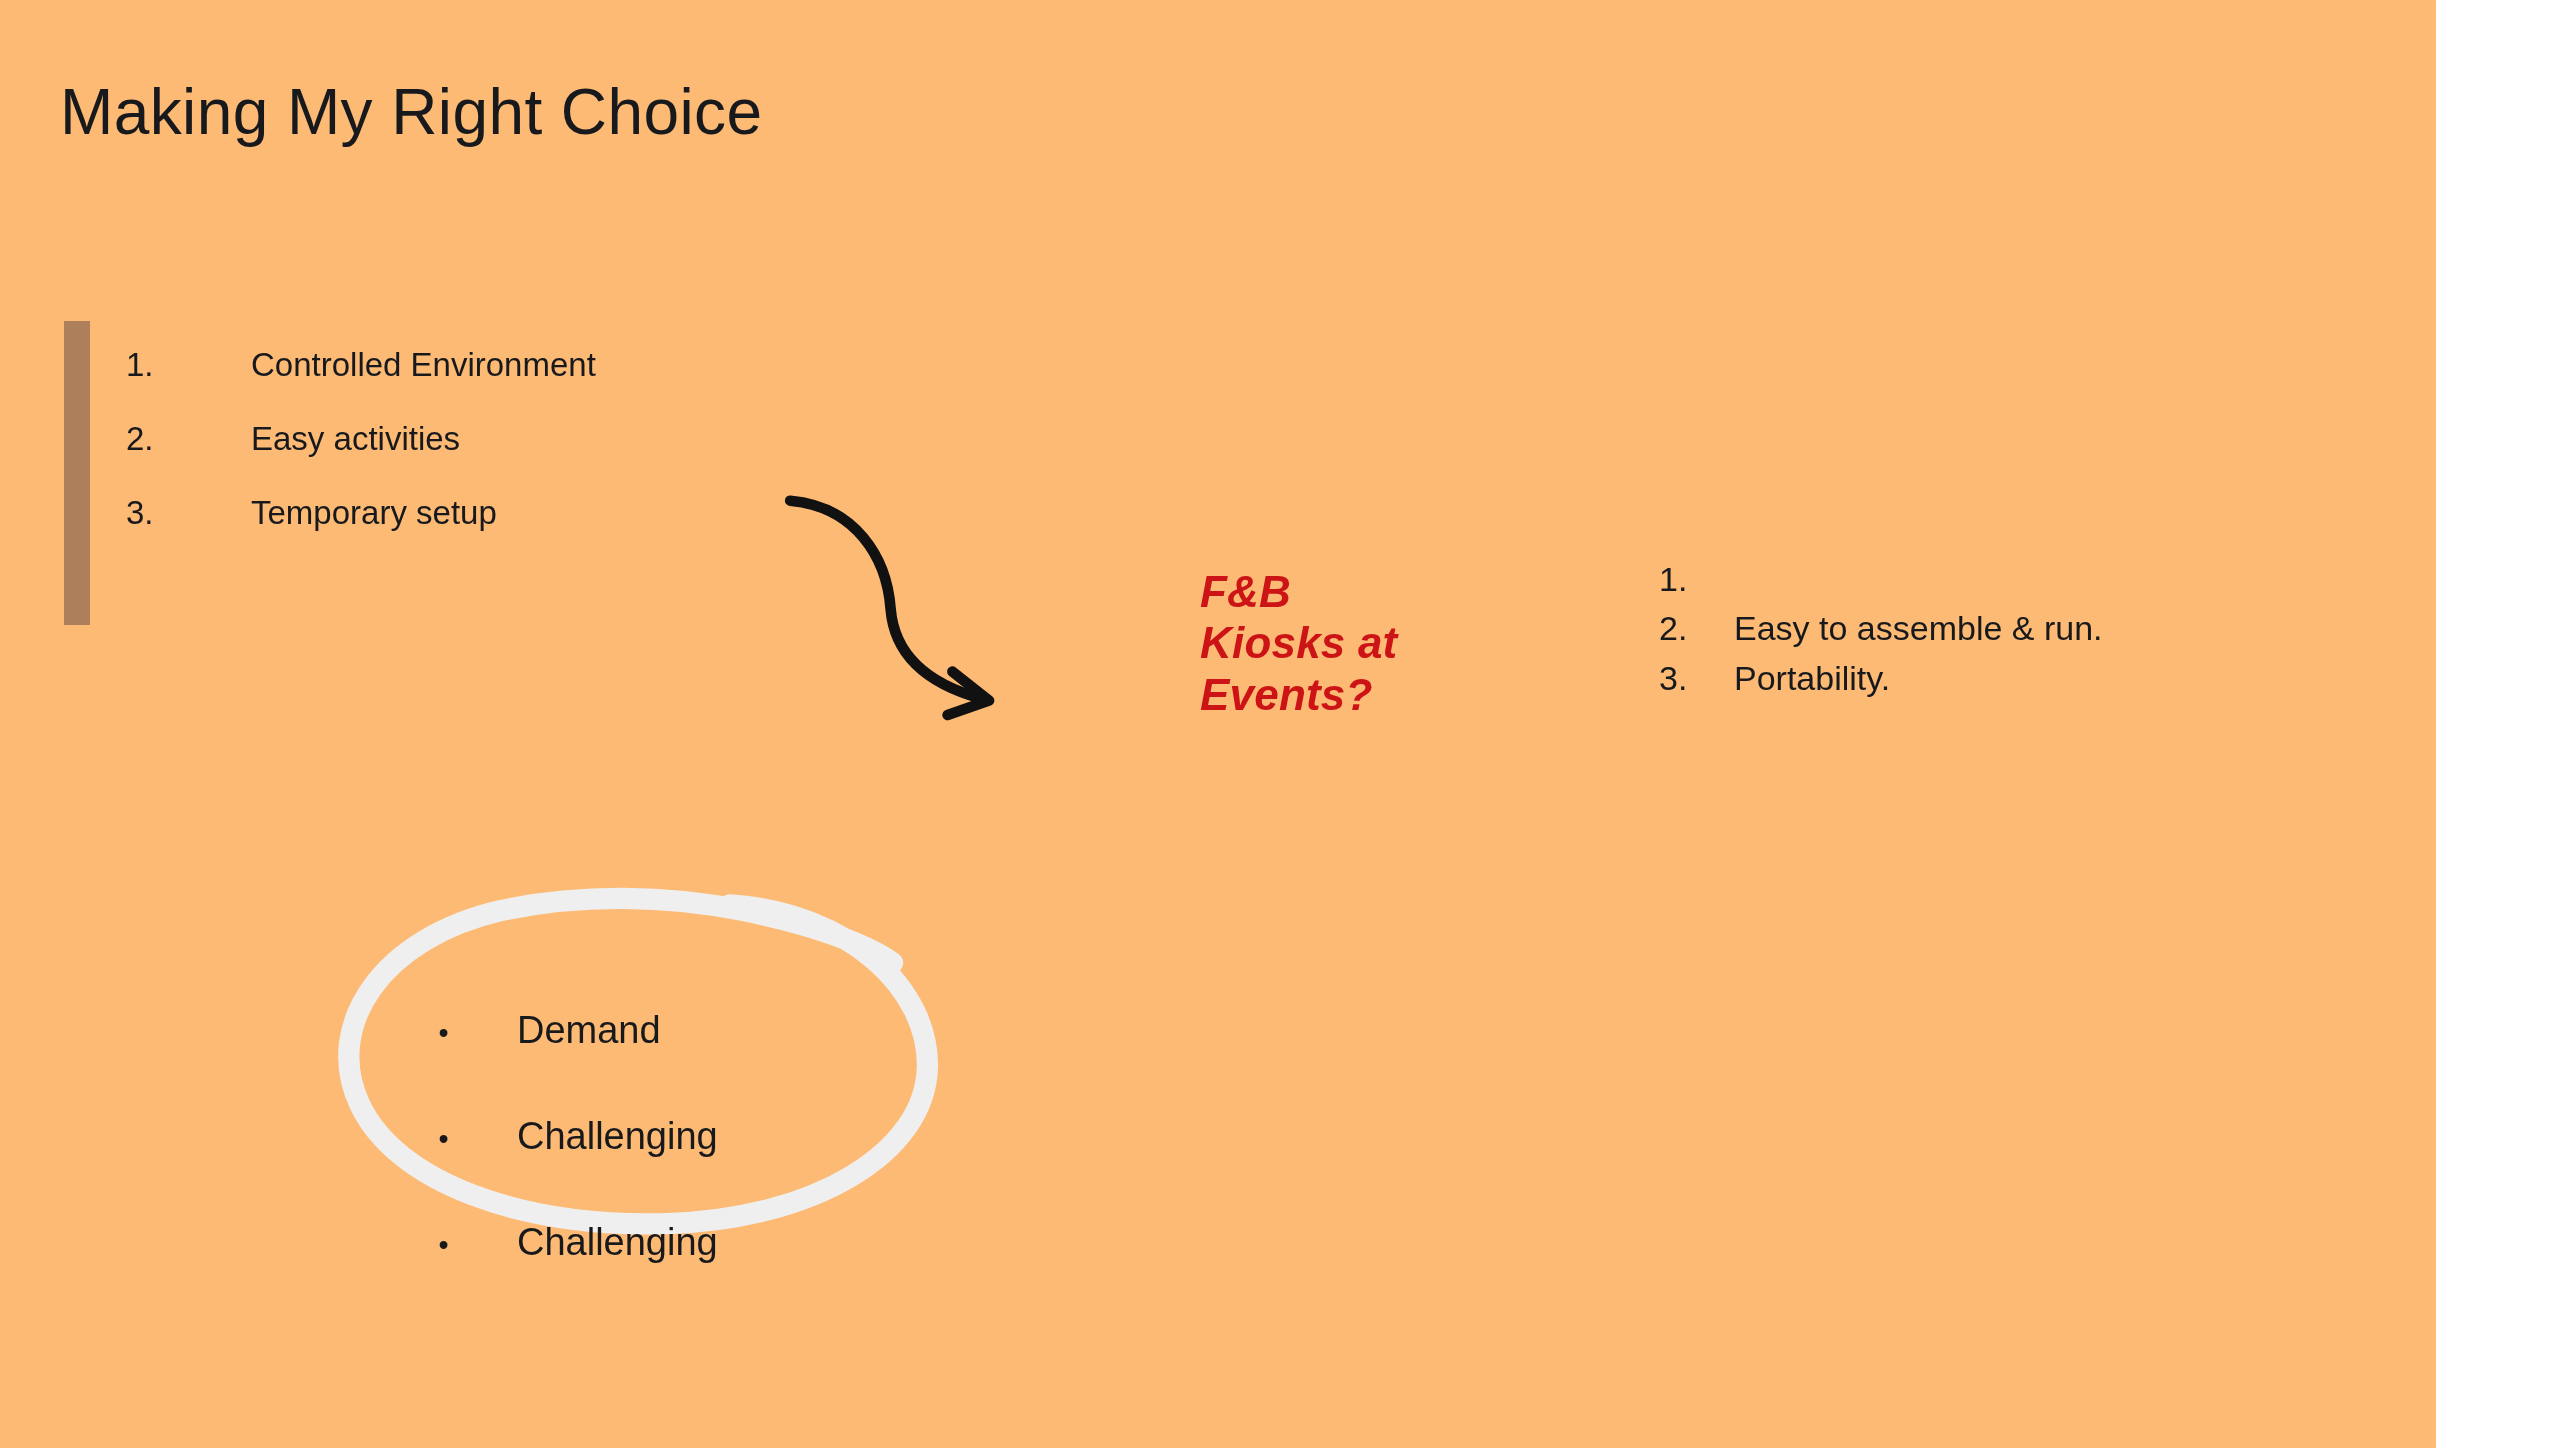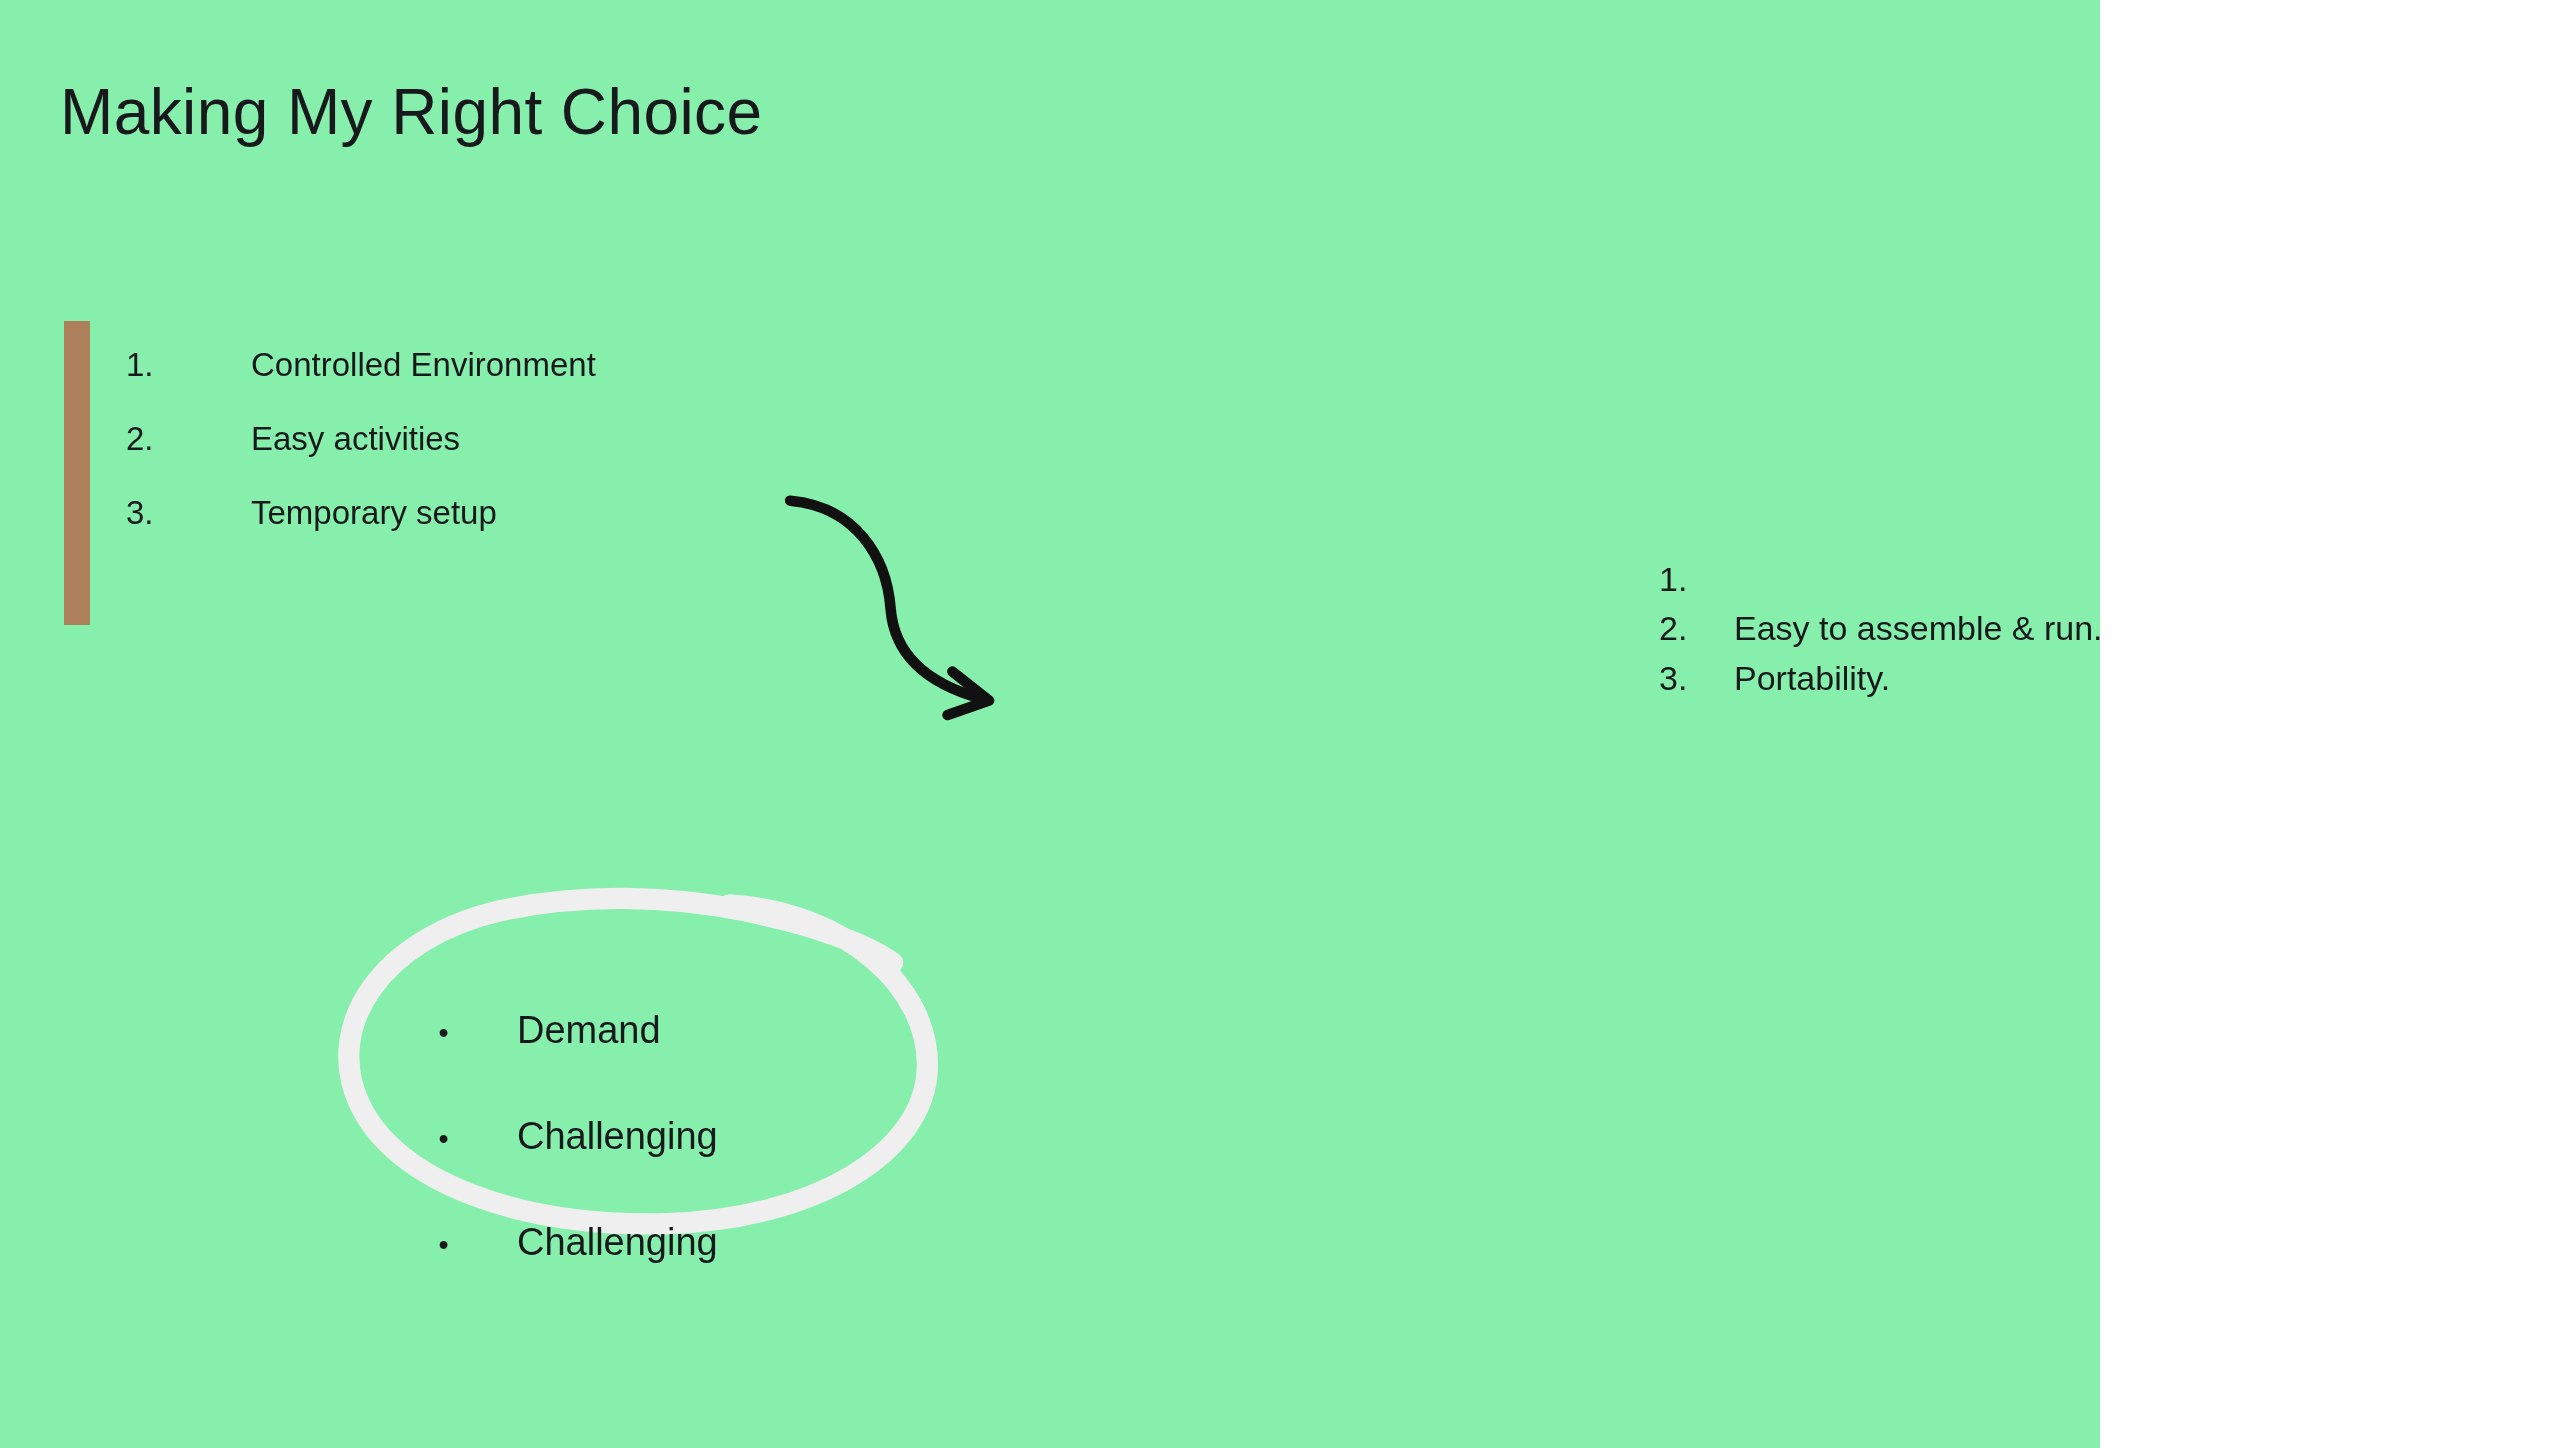--- a/index.html
+++ b/index.html
@@ -4,22 +4,22 @@
 <style>
   * { margin:0; padding:0; box-sizing:border-box; }
   html, body {
     width:2576px; height:1449px;
     background:#ffffff;
     font-family:"Liberation Sans", sans-serif;
     overflow:hidden;
   }
   .slide {
     position:relative;
-    width:2100px; height:1449px;
-    background:#86efac;
+    width:2436px; height:1449px;
+    background:#fdba74;
   }
 
   
   .slide-title {
     position:absolute;
     left:60px; top:75px;
     font-size:64px;
     font-weight:400;
     letter-spacing:0.4px;
     color:#17191c;
@@ -169,20 +169,25 @@
     </div>
   </div>
 
   <div class="arrow-wrap">
     <svg width="290" height="280" viewBox="0 0 300 290">
       <path d="M 28 38 C 95 44 128 96 132 150 C 136 200 172 228 226 243" fill="none" stroke="#111111" stroke-width="11" stroke-linecap="round" stroke-linejoin="round"></path>
       <path d="M 196 215 L 234 245 L 191 260" fill="none" stroke="#111111" stroke-width="11" stroke-linecap="round" stroke-linejoin="round"></path>
     </svg>
   </div>
 
+  <div class="red-headline">
+    <span class="ln">F&amp;B</span>
+    <span class="ln">Kiosks at</span>
+    <span class="ln">Events?</span>
+  </div>
 
   <div class="right-list">
     <div class="row">
       <span class="num">1.</span>
     </div>
     <div class="row">
       <span class="num">2.</span>
       <span class="txt">Easy to assemble &amp; run.</span>
     </div>
     <div class="row">

